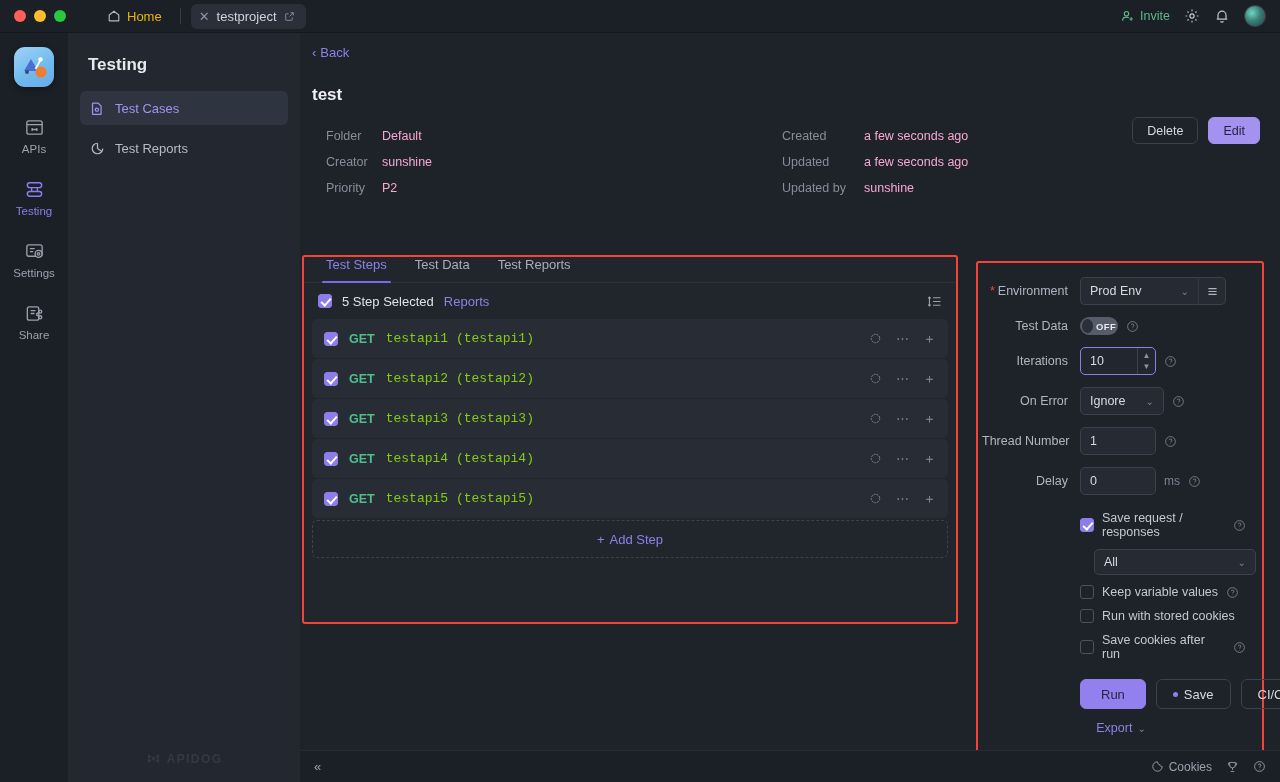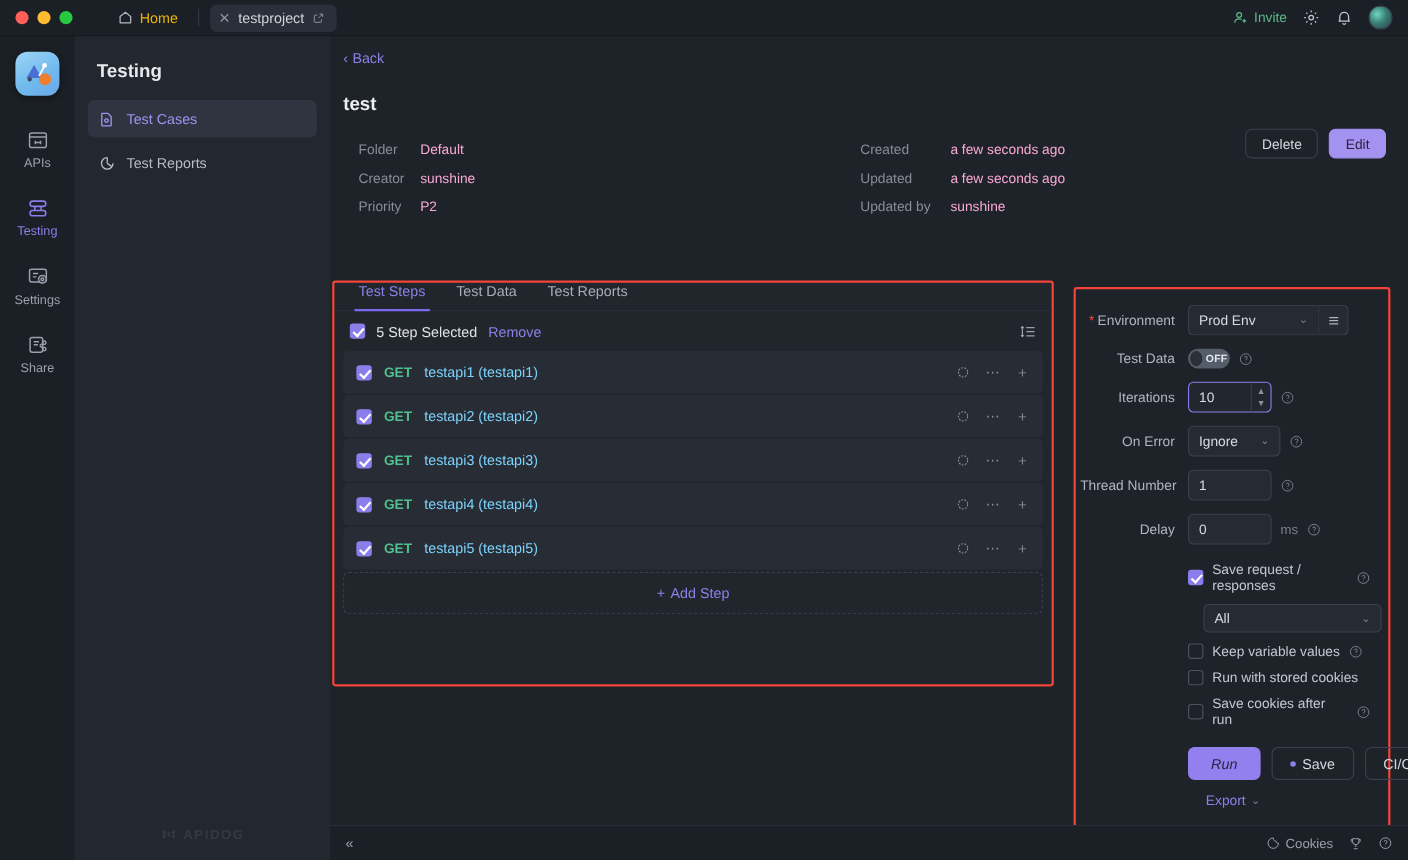--- a/index.html
+++ b/index.html
@@ -156,21 +156,21 @@
     width: 4px; height: 8px; border: solid #fff;
     border-width: 0 2px 2px 0; transform: rotate(42deg);
   }
 
   .step {
     height: 39px; margin: 0 8px 1px; border-radius: 5px;
     background: #272c35; display: flex; align-items: center;
     padding: 0 12px; gap: 11px; font-size: 13px;
   }
   .verb { color: #4fc08d; font-weight: 700; font-size: 12.5px; }
-  .step-name { color: #7dd3fc; }
+  .step-name { color: #84cc16; font-family: Liberation Mono, monospace; }
   .step-acts { margin-left: auto; display: flex; align-items: center; gap: 14px; color: #8b919d; }
 
   .addstep {
     height: 38px; margin: 2px 8px 0; border-radius: 5px;
     border: 1px dashed #3b424e; display: flex; align-items: center;
     justify-content: center; gap: 5px; color: #8d81e8; font-size: 13px;
   }
 
   
   .cfg {
@@ -226,21 +226,21 @@
   .sub-sel {
     margin: 0 0 10px 112px; width: 162px; height: 26px;
   }
 
   .actions { display: flex; gap: 10px; padding-left: 98px; margin-top: 18px; }
   .abtn {
     height: 30px; padding: 0 16px; border-radius: 6px; font-size: 13px;
     display: flex; align-items: center; justify-content: center; gap: 6px;
     border: 1px solid #3b424e; color: #d6d9e0; background: transparent;
   }
-  .abtn.run { background: #9280ee; border-color: #9280ee; color: #2a2440; padding: 0 20px; font-style: italic; }
+  .abtn.run { background: #9280ee; border-color: #9280ee; color: #2a2440; padding: 0 20px; }
   .dot { width: 5px; height: 5px; border-radius: 50%; background: #8d81e8; }
   .export {
     padding-left: 98px; margin-top: 12px; color: #8d81e8; font-size: 12.5px;
     display: flex; align-items: center; gap: 5px; justify-content: center; width: 180px;
   }
 
   
   .botbar {
     position: absolute; bottom: 0; left: 300px; width: 980px; height: 32px;
     background: #1b1f26; border-top: 1px solid #272c34;
@@ -446,21 +446,21 @@
   <div class="steps-card">
     <div class="tabs">
       <div class="tab active">Test Steps</div>
       <div class="tab">Test Data</div>
       <div class="tab">Test Reports</div>
     </div>
 
     <div class="sel-row">
       <span class="cbx on"></span>
       <span>5 Step Selected</span>
-      <span class="remove">Remove</span>
+      <span class="remove">Reports</span>
       <span class="sort icn">
         <svg width="15" height="15" viewBox="0 0 16 16" fill="none" stroke="#9aa1ad" stroke-width="1.2">
           <path d="M2.6 3.2v9.6M1.2 4.6 2.6 3.2 4 4.6M1.2 11.4 2.6 12.8 4 11.4"></path>
           <path d="M6.4 4h8M6.4 8h8M6.4 12h8"></path>
         </svg>
       </span>
     </div>
 
     <div class="step">
       <span class="cbx on"></span>

